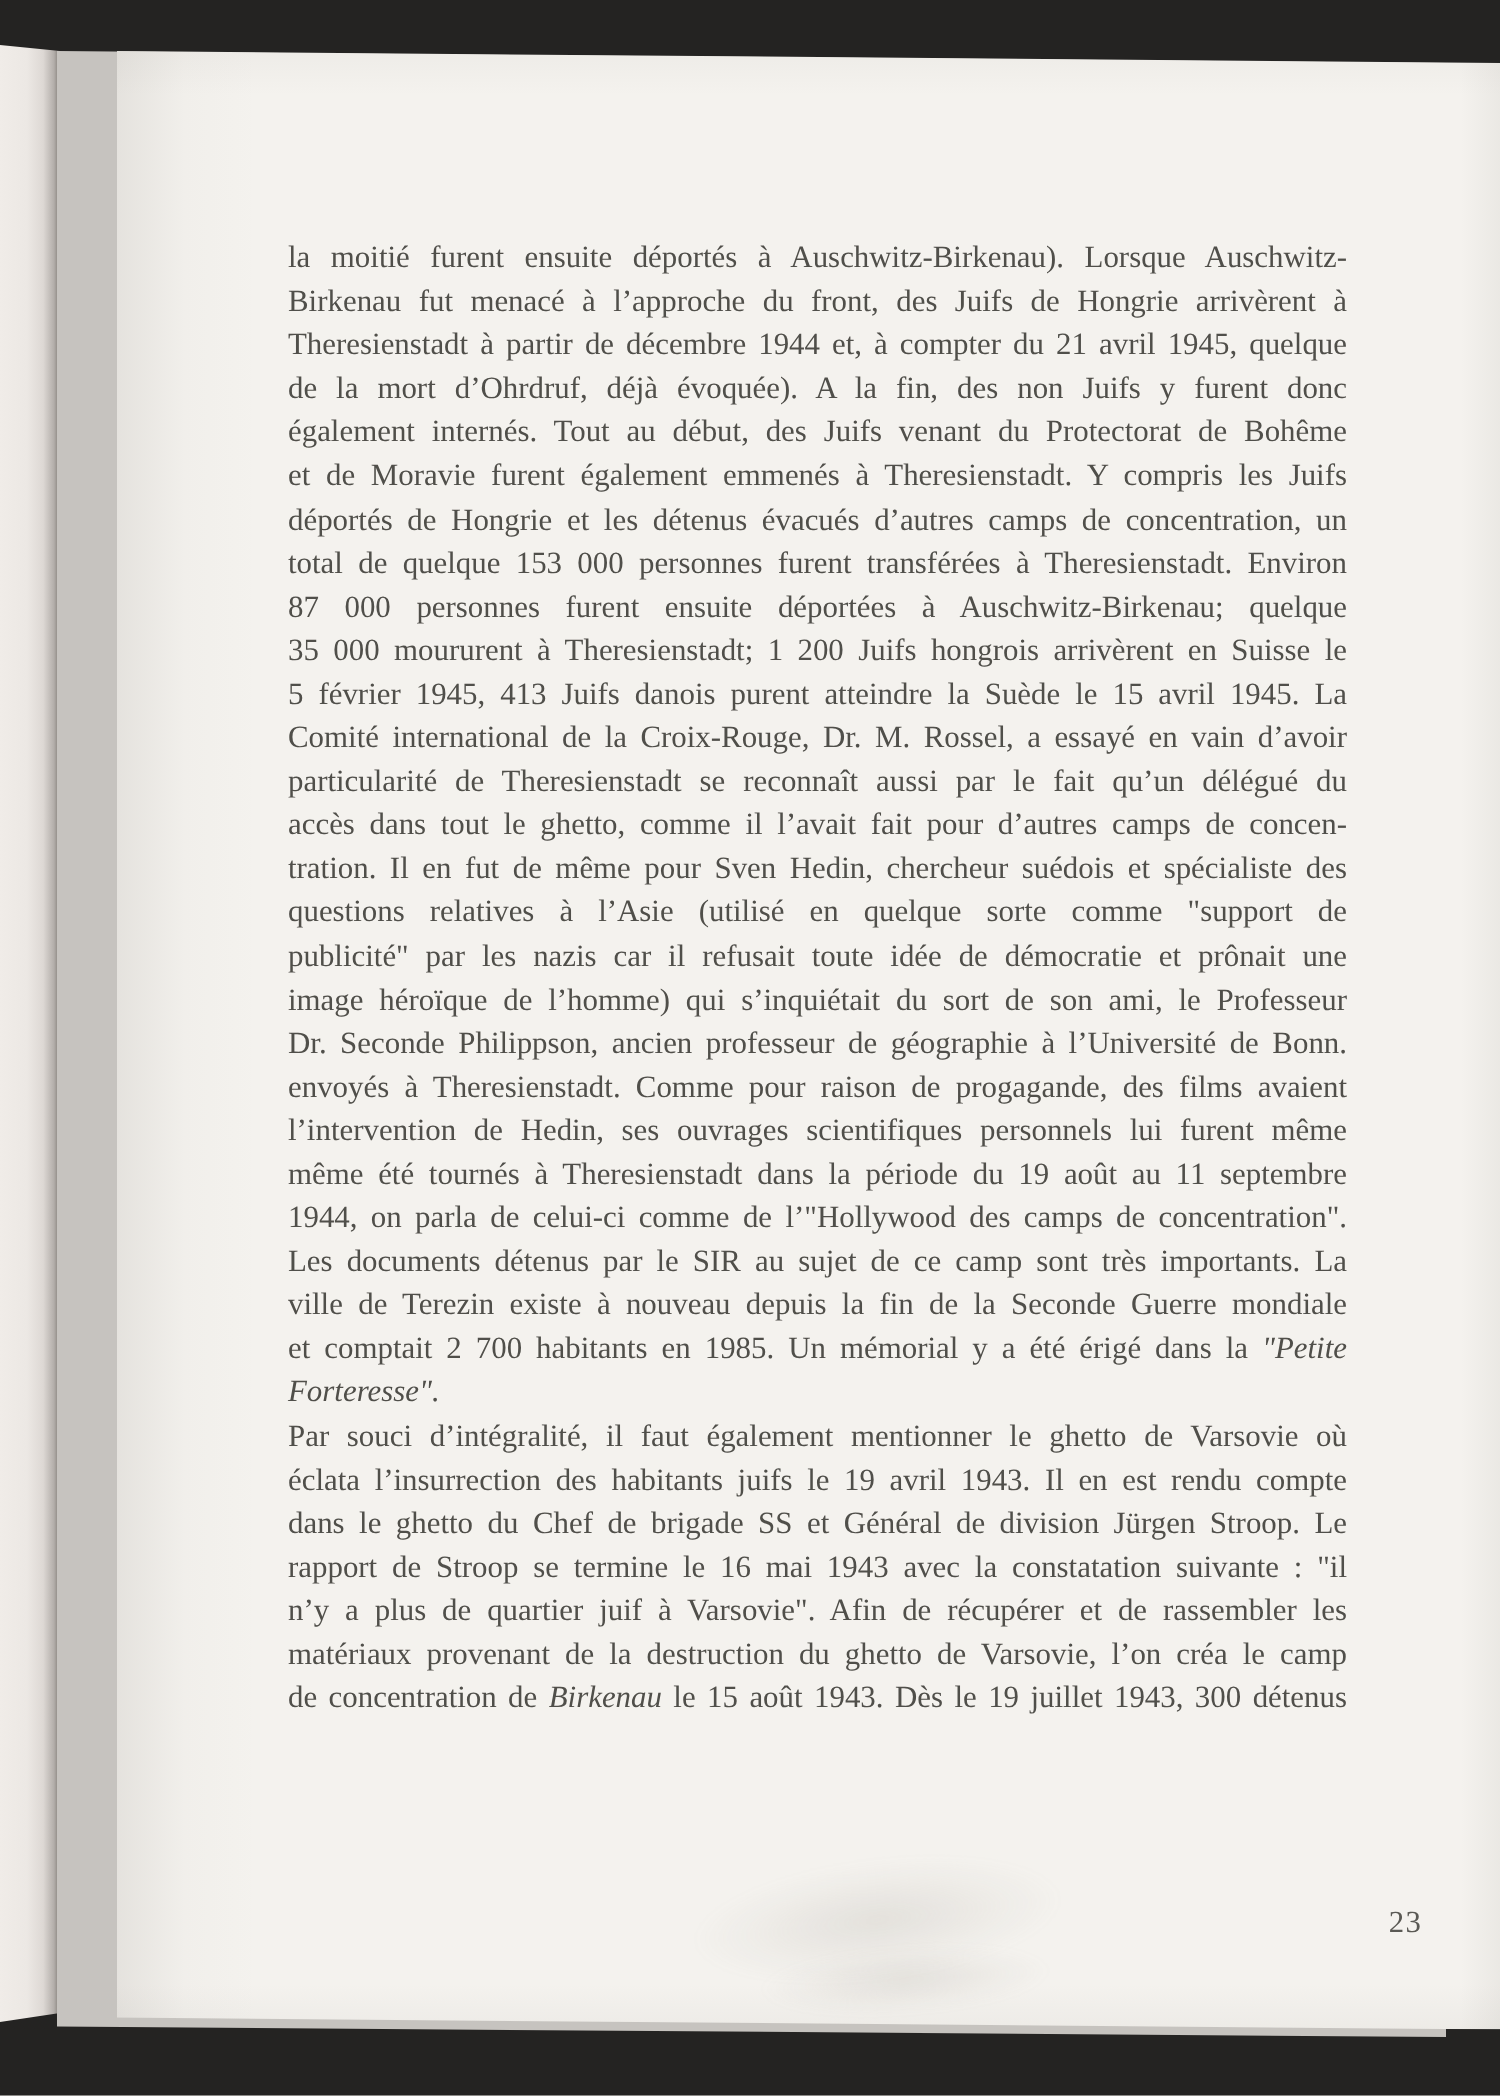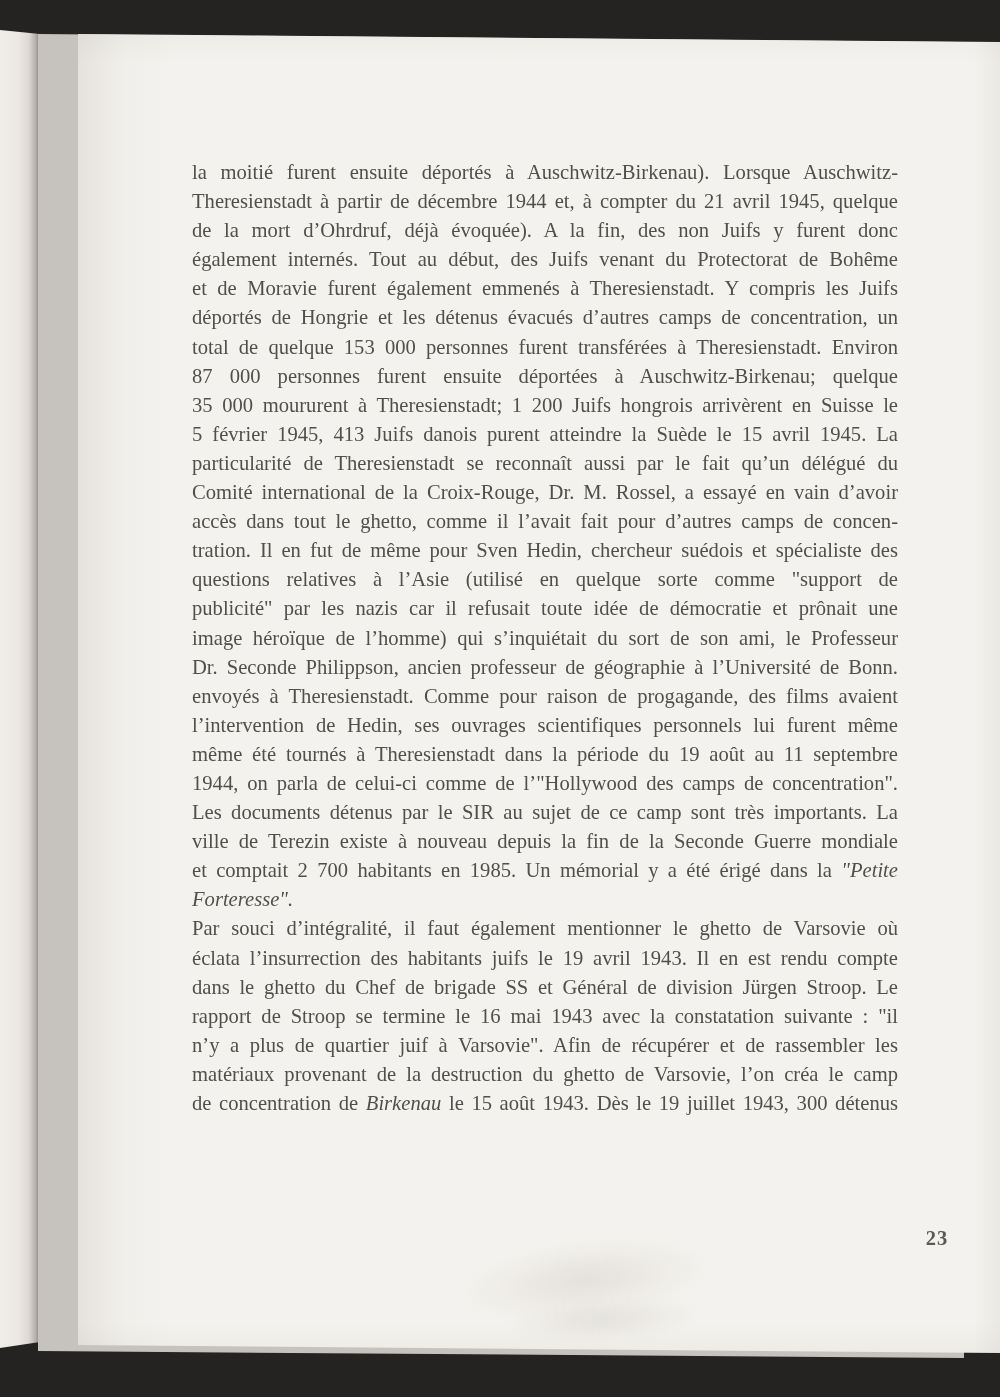--- a/index.html
+++ b/index.html
@@ -48,54 +48,55 @@
   }
   .line {
     height: 29.1px;
     text-align: justify;
     text-align-last: justify;
   }
   .line.nj { text-align-last: left; }
   .it { font-style: italic; }
 
   .page-number {
-    position: absolute; left: 809px; top: 1196px; width: 100px;
+    position: absolute; left: 809px; top: 1240px; width: 100px;
     text-align: center;
-    font-size: 20.5px; color: #5a5954; letter-spacing: 1px; font-weight: bold;
+    font-size: 20.5px; color: #5a5954; letter-spacing: 1px;
   }
 
   .smudge {
     position: absolute;
     background: radial-gradient(ellipse at center, rgba(140,134,126,0.16), rgba(140,134,126,0.0) 70%);
     filter: blur(4px);
     pointer-events: none;
   }
   .smudge.s1 { left: 382px; top: 1210px; width: 250px; height: 78px; transform: rotate(-7deg); }
   .smudge.s2 { left: 428px; top: 1268px; width: 195px; height: 42px; transform: rotate(-4deg); }
 </style>
 </head>
 <body style="background: rgb(36, 35, 34);">
 
 <div class="adjacent-edge"></div>
 <div class="page-under"></div>
 
 <div class="page">
   <div class="text-block">
       <div class="line"><span>la moitié furent ensuite déportés à Auschwitz-Birkenau). Lorsque Auschwitz-</span></div>
+      <div class="line"><span>Birkenau fut menacé à l’approche du front, des Juifs de Hongrie arrivèrent à</span></div>
       <div class="line"><span>Theresienstadt à partir de décembre 1944 et, à compter du 21 avril 1945, quelque</span></div>
       <div class="line"><span>de la mort d’Ohrdruf, déjà évoquée). A la fin, des non Juifs y furent donc</span></div>
       <div class="line"><span>également internés. Tout au début, des Juifs venant du Protectorat de Bohême</span></div>
       <div class="line"><span>et de Moravie furent également emmenés à Theresienstadt. Y compris les Juifs</span></div>
       <div class="line"><span>déportés de Hongrie et les détenus évacués d’autres camps de concentration, un</span></div>
       <div class="line"><span>total de quelque 153 000 personnes furent transférées à Theresienstadt. Environ</span></div>
       <div class="line"><span>87 000 personnes furent ensuite déportées à Auschwitz-Birkenau; quelque</span></div>
       <div class="line"><span>35 000 moururent à Theresienstadt; 1 200 Juifs hongrois arrivèrent en Suisse le</span></div>
       <div class="line"><span>5 février 1945, 413 Juifs danois purent atteindre la Suède le 15 avril 1945. La</span></div>
+      <div class="line"><span>Comité international de la Croix-Rouge, Dr. M. Rossel, a essayé en vain d’avoir</span></div>
       <div class="line"><span>particularité de Theresienstadt se reconnaît aussi par le fait qu’un délégué du</span></div>
-      <div class="line"><span>Comité international de la Croix-Rouge, Dr. M. Rossel, a essayé en vain d’avoir</span></div>
       <div class="line"><span>accès dans tout le ghetto, comme il l’avait fait pour d’autres camps de concen-</span></div>
       <div class="line"><span>tration. Il en fut de même pour Sven Hedin, chercheur suédois et spécialiste des</span></div>
       <div class="line"><span>questions relatives à l’Asie (utilisé en quelque sorte comme "support de</span></div>
       <div class="line"><span>publicité" par les nazis car il refusait toute idée de démocratie et prônait une</span></div>
       <div class="line"><span>image héroïque de l’homme) qui s’inquiétait du sort de son ami, le Professeur</span></div>
       <div class="line"><span>Dr. Seconde Philippson, ancien professeur de géographie à l’Université de Bonn.</span></div>
       <div class="line"><span>envoyés à Theresienstadt. Comme pour raison de progagande, des films avaient</span></div>
       <div class="line"><span>l’intervention de Hedin, ses ouvrages scientifiques personnels lui furent même</span></div>
       <div class="line"><span>même été tournés à Theresienstadt dans la période du 19 août au 11 septembre</span></div>
       <div class="line"><span>1944, on parla de celui-ci comme de l’"Hollywood des camps de concentration".</span></div>

